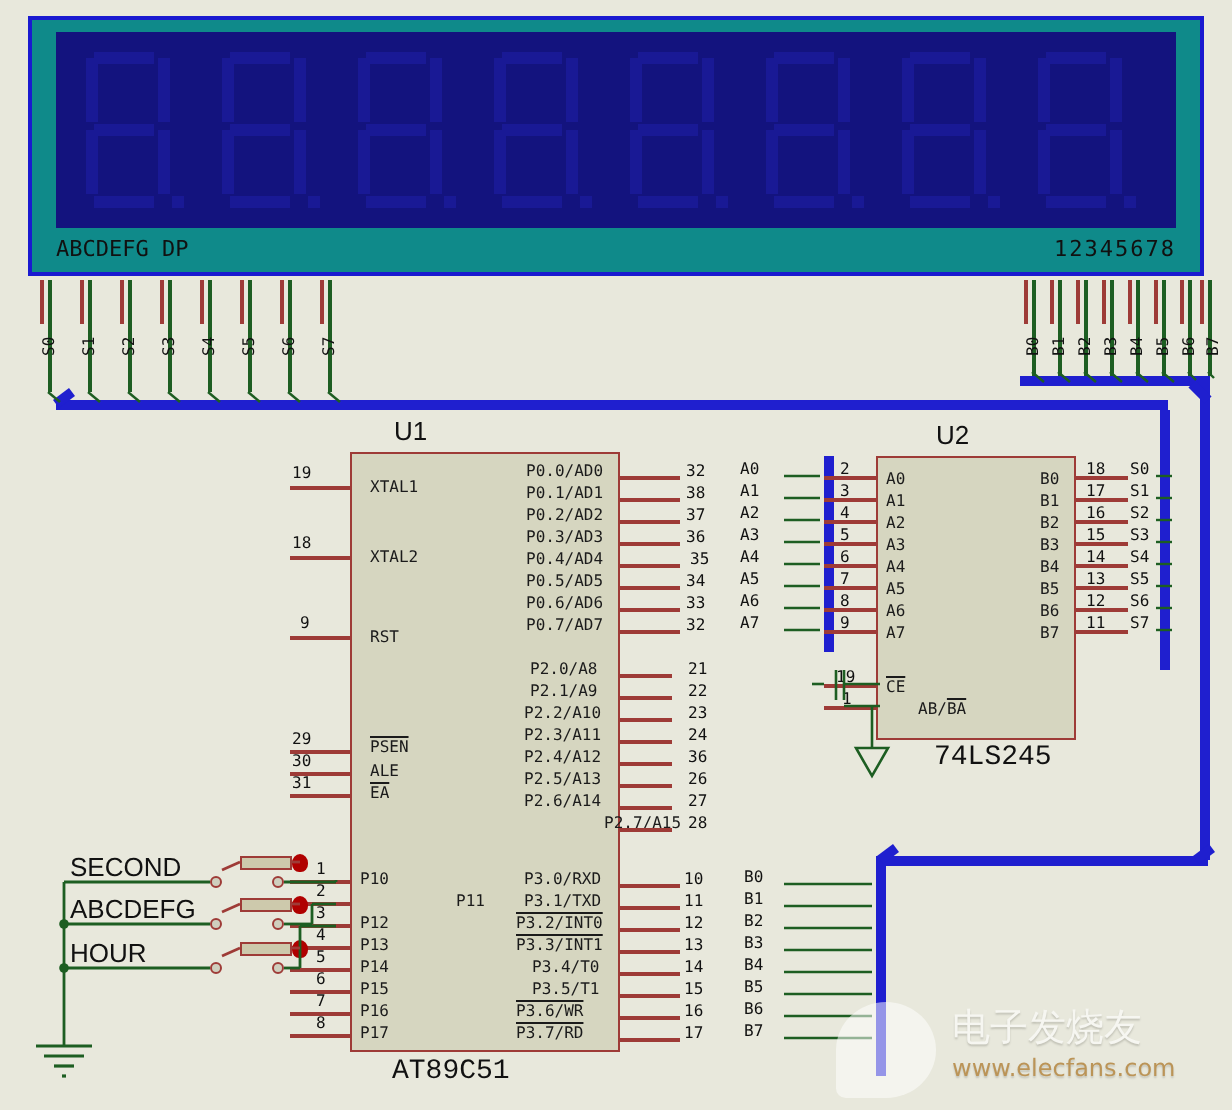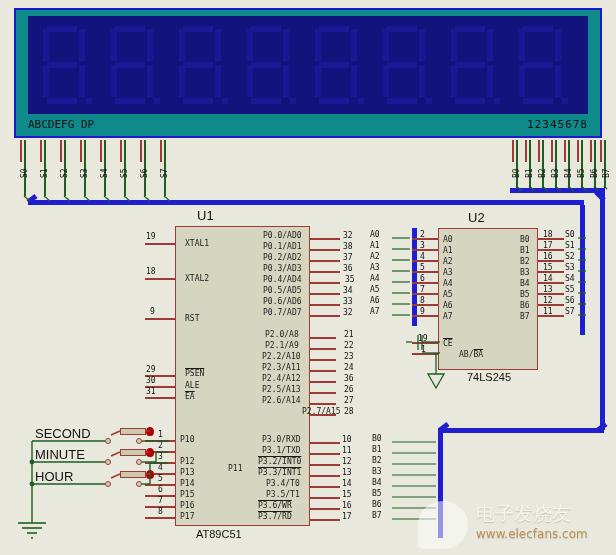--- a/index.html
+++ b/index.html
@@ -86,22 +86,22 @@
     border:1.5px solid #9e3b37;
     box-sizing:border-box;
   }
   .refdes{
     position:absolute;
     font-family:"Liberation Sans", sans-serif;
     font-size:13px;color:#111;
   }
   .partno{
     position:absolute;
-    font-family:Liberation Sans, sans-serif;
-    font-size:11px;color:#111;white-space:nowrap;
+    font-family:Liberation Mono, monospace;
+    font-size:14px;color:#111;white-space:nowrap;
   }
   .ovl{ text-decoration:overline; }
 
   
   .sw-label{
     position:absolute;
     font-family:"Liberation Sans", sans-serif;
     font-size:13px;color:#111;white-space:nowrap;
   }
   .sw-body{
@@ -337,21 +337,21 @@
   <div class="wire-red abs" style="left:145px;top:397px;width:30px;height:1.5px;"></div>
   <div class="pinnum" style="left:146px;top:387px;">31</div>
   <div class="pinlbl ovl" style="left:185px;top:392px;">EA</div>
 
   <div class="wire-red abs" style="left:145px;top:440px;width:30px;height:1.5px;"></div>
   <div class="pinnum" style="left:158px;top:430px;">1</div>
   <div class="pinlbl" style="left:180px;top:435px;">P10</div>
 
   <div class="wire-red abs" style="left:145px;top:451px;width:30px;height:1.5px;"></div>
   <div class="pinnum" style="left:158px;top:441px;">2</div>
-  <div class="pinlbl" style="left:180px;top:464px;padding-left:48px;">P11</div>
+  <div class="pinlbl" style="left:180px;top:446px;padding-left:48px;">P11</div>
 
   <div class="wire-red abs" style="left:145px;top:462px;width:30px;height:1.5px;"></div>
   <div class="pinnum" style="left:158px;top:452px;">3</div>
   <div class="pinlbl" style="left:180px;top:457px;">P12</div>
 
   <div class="wire-red abs" style="left:145px;top:473px;width:30px;height:1.5px;"></div>
   <div class="pinnum" style="left:158px;top:463px;">4</div>
   <div class="pinlbl" style="left:180px;top:468px;">P13</div>
 
   <div class="wire-red abs" style="left:145px;top:484px;width:30px;height:1.5px;"></div>
@@ -630,21 +630,21 @@
     </g>
     <polygon points="28,44 44,44 36,58" fill="none" stroke="#1d5e22" stroke-width="1.3"></polygon>
   </svg>
 
   <div class="sw-label" style="left:35px;top:426px;">SECOND</div>
   <div class="sw-body" style="left:120px;top:428px;"></div>
   <div class="sw-term" style="left:105px;top:438px;"></div>
   <div class="sw-term" style="left:136px;top:438px;"></div>
   <div class="sw-dot" style="left:146px;top:427px;"></div>
 
-  <div class="sw-label" style="left:35px;top:447px;">MINUTE</div>
+  <div class="sw-label" style="left:35px;top:447px;">ABCDEFG</div>
   <div class="sw-body" style="left:120px;top:449px;"></div>
   <div class="sw-term" style="left:105px;top:459px;"></div>
   <div class="sw-term" style="left:136px;top:459px;"></div>
   <div class="sw-dot" style="left:146px;top:448px;"></div>
 
   <div class="sw-label" style="left:35px;top:469px;">HOUR</div>
   <div class="sw-body" style="left:120px;top:471px;"></div>
   <div class="sw-term" style="left:105px;top:481px;"></div>
   <div class="sw-term" style="left:136px;top:481px;"></div>
   <div class="sw-dot" style="left:146px;top:470px;"></div>

